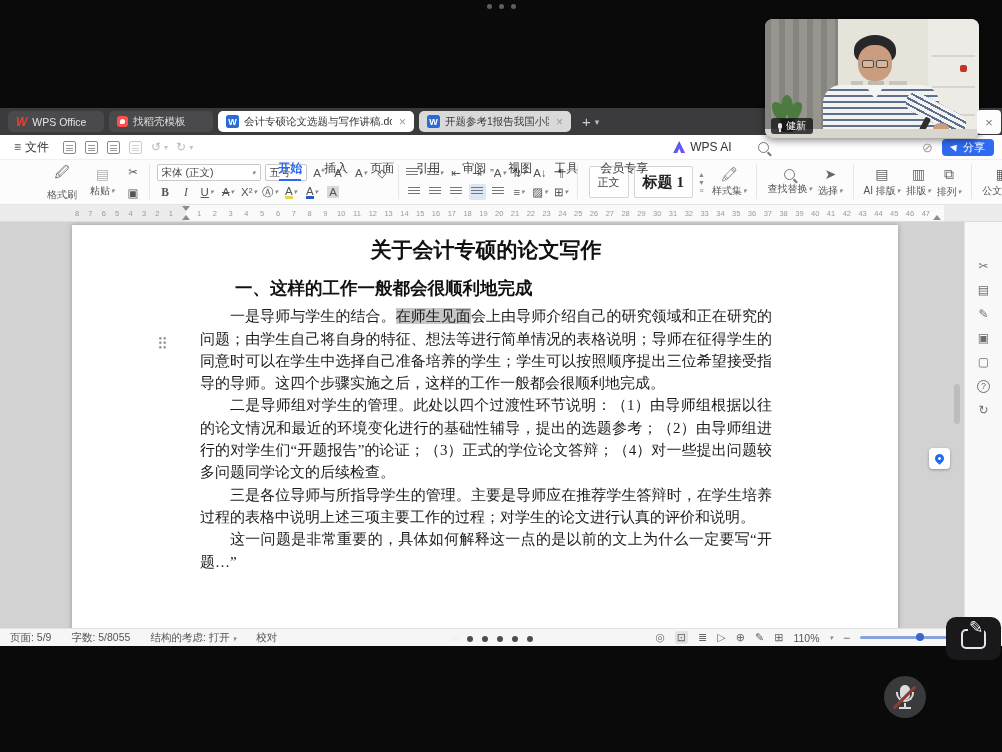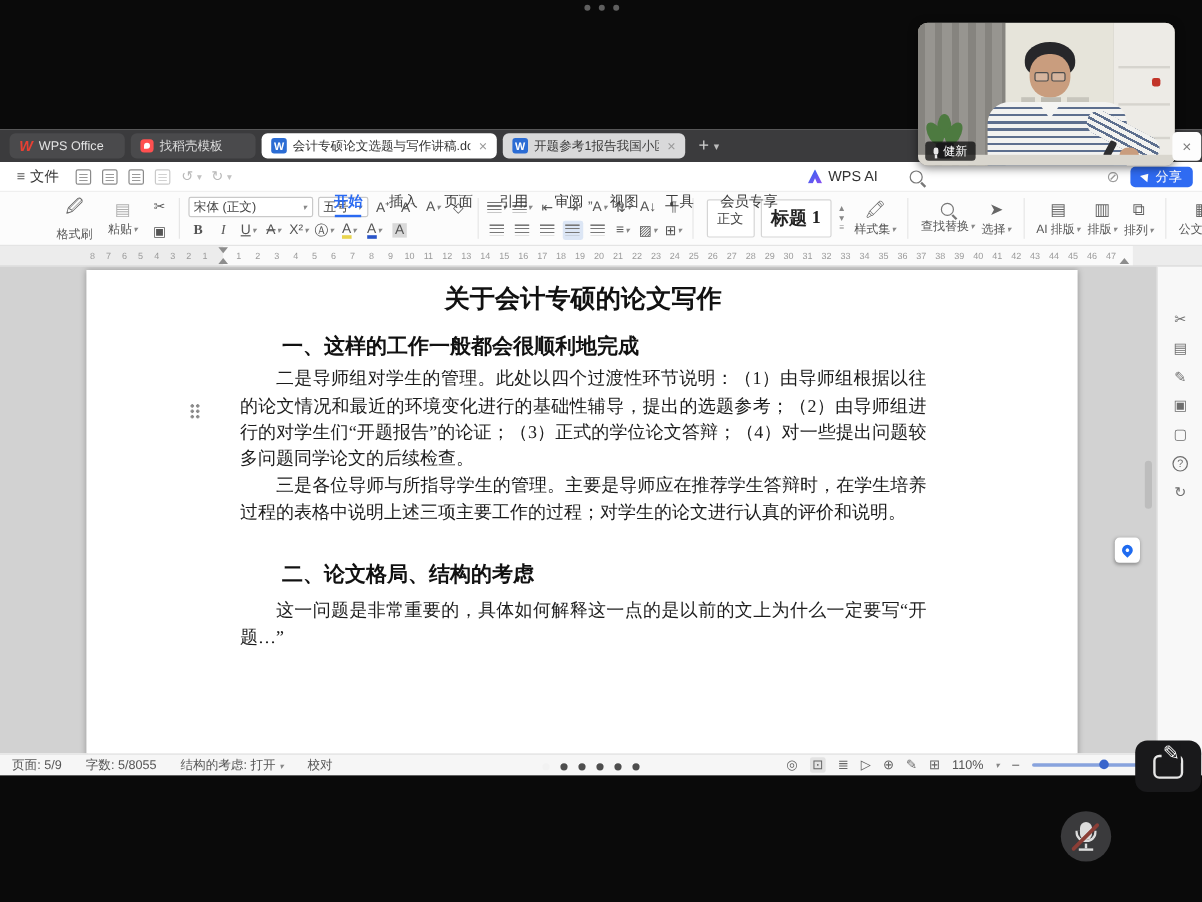--- a/index.html
+++ b/index.html
@@ -438,23 +438,23 @@
       <i class="ind ind-top"></i>
       <i class="ind ind-bot"></i>
       <i class="ind ind-r"></i>
     </div>
 
     <div class="docarea">
       <div class="page">
         <div class="pc">
           <h1 class="doc-title">关于会计专硕的论文写作</h1>
           <h2 class="dh">一、这样的工作一般都会很顺利地完成</h2>
+          <p><span>一是导师与学生的结合。</span><span class="sel">在师生见面</span><span>会上由导师介绍自己的研究领域和正在研究的问题；由学生自己将自身的特征、想法等进行简单情况的表格说明；导师在征得学生的同意时可以在学生中选择自己准备培养的学生；学生可以按照顺序提出三位希望接受指导的导师。这四个步骤实施之后，这样的工作一般都会很顺利地完成。</span></p>
           <p>二是导师组对学生的管理。此处以四个过渡性环节说明：（1）由导师组根据以往的论文情况和最近的环境变化进行的基础性辅导，提出的选题参考；（2）由导师组进行的对学生们“开题报告”的论证；（3）正式的学位论文答辩；（4）对一些提出问题较多问题同学论文的后续检查。</p>
           <p>三是各位导师与所指导学生的管理。主要是导师应在推荐学生答辩时，在学生培养过程的表格中说明上述三项主要工作的过程；对学生的论文进行认真的评价和说明。</p>
-          <h2 class="dh h2sp">二、论文格局、结构的考虑</h2>
           <p>这一问题是非常重要的，具体如何解释这一点的是以前的文上为什么一定要写“开题…”</p>
         </div>
       </div>
       <span class="drag"></span>
       <div class="vscroll">
           <div class="thumb"></div>
         </div>
       <div class="rstrip">
         <span class="rsic">✂</span>
         <span class="rsic">▤</span>

